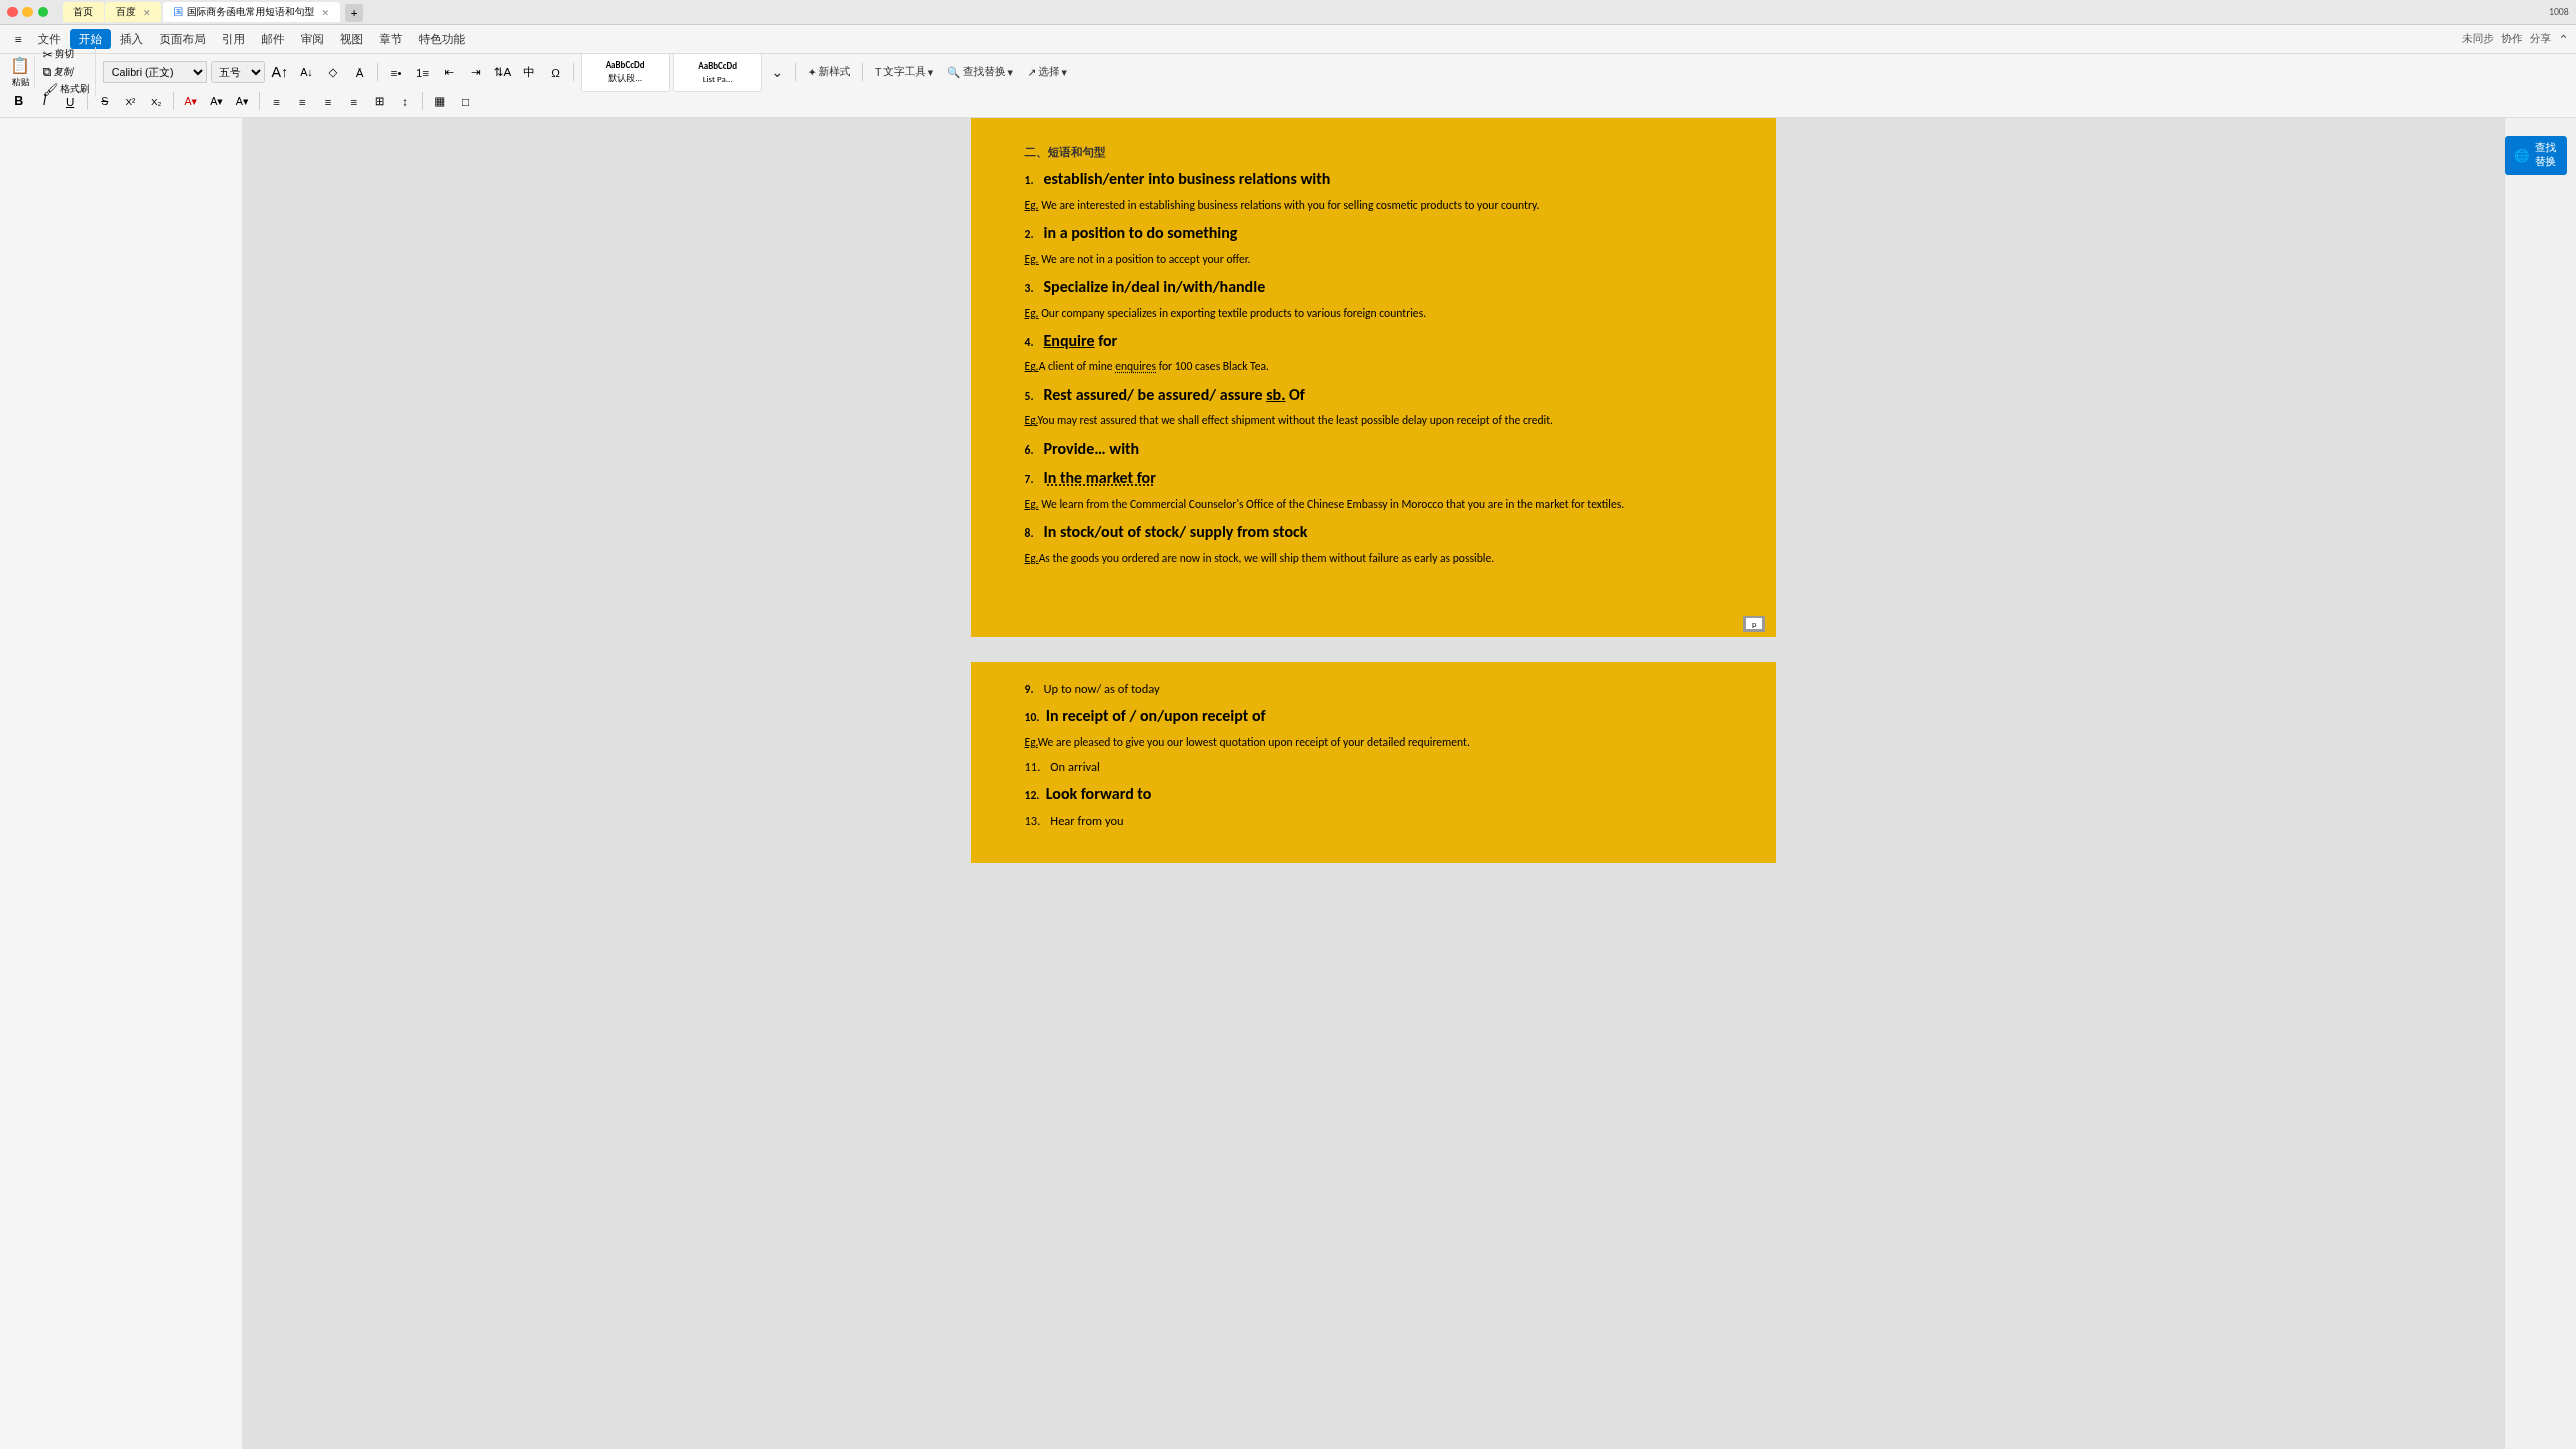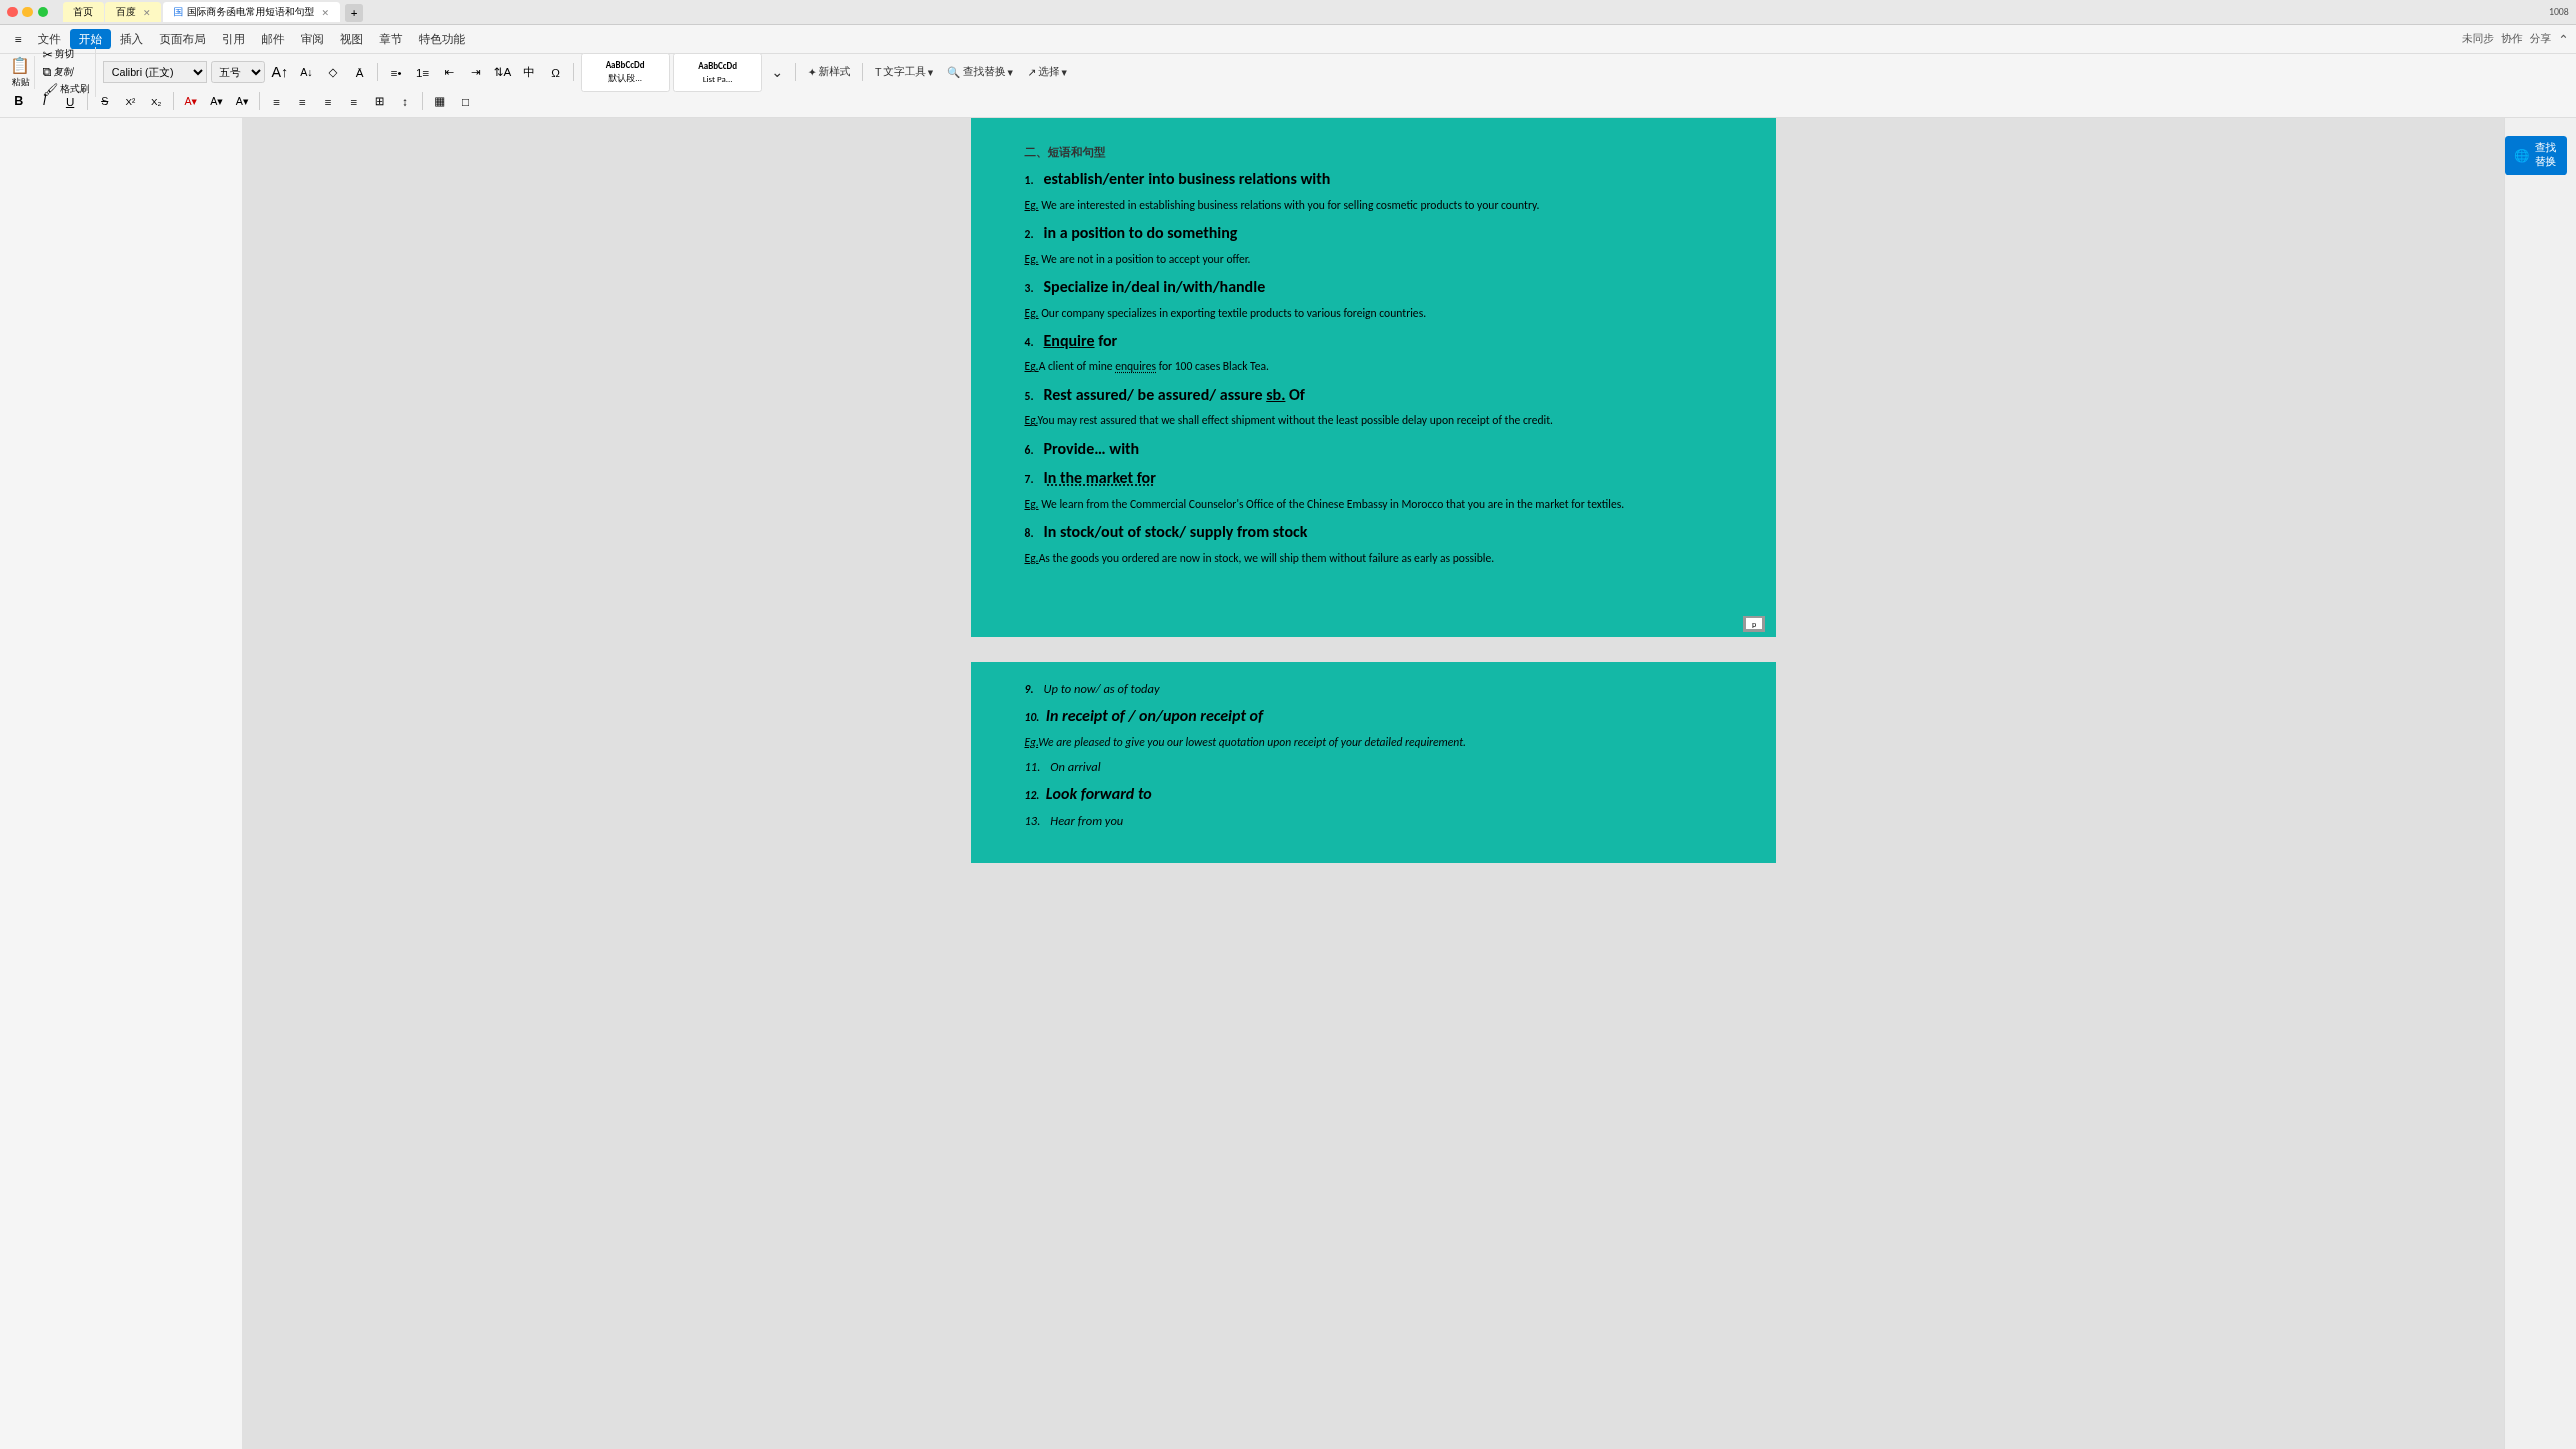--- a/index.html
+++ b/index.html
@@ -130,29 +130,29 @@
 
     
     .doc-area {
       flex: 1;
       overflow-y: auto;
       background: #e0e0e0;
       padding: 0;
     }
 
     .page {
-      background: #14b8a6;
+      background: #eab308;
       margin: 0 auto;
       padding: 36px 54px;
       min-height: 537px;
       position: relative;
     }
 
     .page-top { margin-bottom: 0; }
-    .page-bottom { margin-top: 10.7px; font-style: italic; }
+    .page-bottom { margin-top: 10.7px; }
 
     .section-header {
       font-size: 11.6px;
       font-weight: bold;
       margin-bottom: 7.2px;
       color: #333;
     }
 
     .list-item-row {
       margin-bottom: 5.4px;

